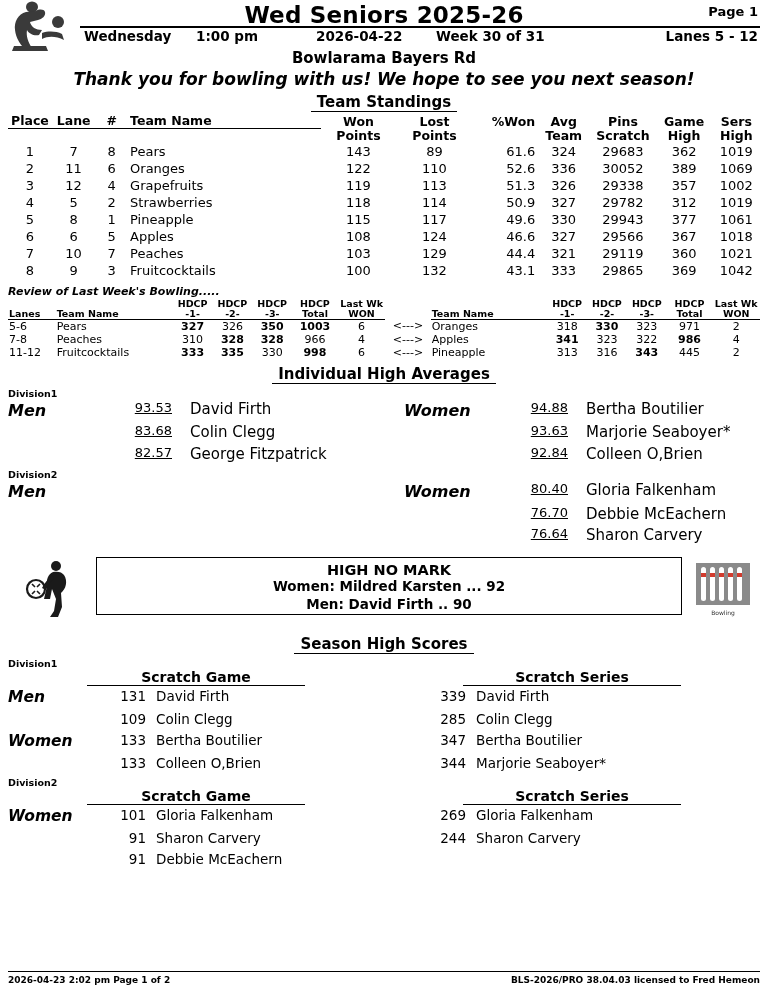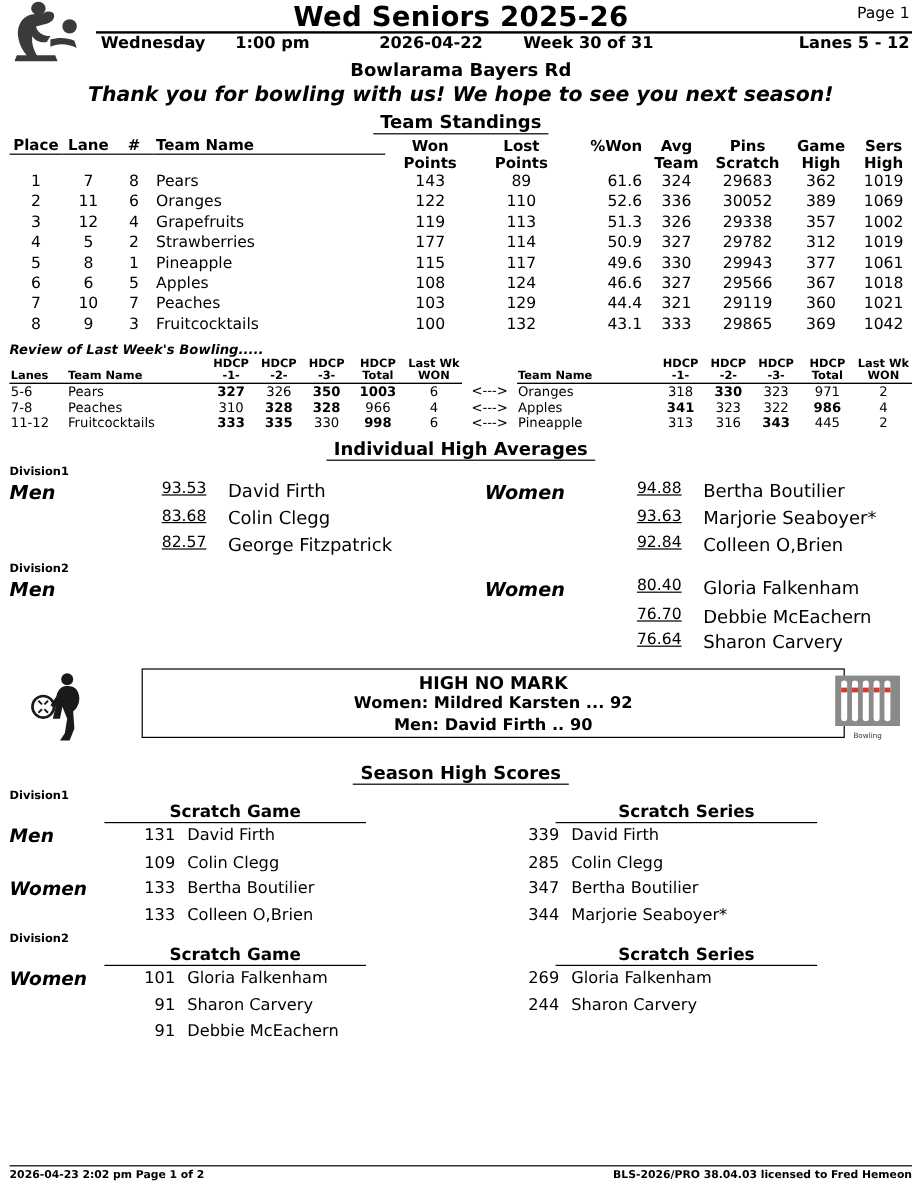--- a/index.html
+++ b/index.html
@@ -21,21 +21,21 @@
   .hdr { position: relative; height: 46px; }
   .hdr-title {
     position: absolute; left: 0; right: 0; top: 2px;
     text-align: center;
     font-family: "DejaVu Sans", sans-serif;
     font-weight: bold; font-size: 23px;
     letter-spacing: .2px;
   }
   .hdr-page {
     position: absolute; right: 2px; top: 4px;
-    font-weight: normal; font-size: 13px;
+    font-weight: bold; font-size: 13px;
   }
   .bowler-icon { position: absolute; left: 4px; top: 0px; width: 62px; height: 52px; }
   .hdr-rule { position: absolute; left: 72px; right: 0; top: 26px; border-top: 2px solid #000; }
   .hdr-row2 {
     position: absolute; left: 76px; right: 2px; top: 28px;
     display: flex; align-items: baseline;
     font-weight: bold; font-size: 13.5px;
   }
   .hdr-row2 .dow { width: 112px; }
   .hdr-row2 .time { width: 120px; }
@@ -90,21 +90,21 @@
   }
   .avg-score { width: 78px; text-align: right; padding-right: 18px; font-size: 13px; text-decoration: underline; }
   .avg-name { font-size: 15px; }
   .avg-left { width: 396px; display: flex; }
   .avg-right { display: flex; }
 
   
   .hnm-wrap { position: relative; margin-top: 10px; height: 74px; }
   .hnm-box {
     position: absolute; left: 88px; width: 586px; top: 0; height: 58px;
-    border: 1.3px solid #000; box-sizing: border-box; text-align: center; margin-left: 22px;
+    border: 1.3px solid #000; box-sizing: border-box; text-align: center;
   }
   .hnm-title { font-weight: bold; font-size: 14.5px; margin-top: 4px; }
   .hnm-line { font-weight: bold; font-size: 13.5px; line-height: 1.3; }
   .lady-icon { position: absolute; left: 12px; top: 2px; width: 58px; height: 62px; }
   .pins-icon { position: absolute; right: 6px; top: 4px; width: 62px; height: 60px; }
 
   
   .sh-col-title {
     text-align: center; font-weight: bold; font-size: 14px;
     border-bottom: 1.3px solid #000; padding-bottom: 0px;
@@ -240,21 +240,21 @@
           <td class="c">326</td>
           <td class="c">29338</td>
           <td class="c">357</td>
           <td class="c">1002</td>
         </tr>
         <tr>
           <td class="c">4</td>
           <td class="c">5</td>
           <td class="c">2</td>
           <td class="l">Strawberries</td>
-          <td class="c">177</td>
+          <td class="c">118</td>
           <td class="c">114</td>
           <td class="r">50.9</td>
           <td class="c">327</td>
           <td class="c">29782</td>
           <td class="c">312</td>
           <td class="c">1019</td>
         </tr>
         <tr>
           <td class="c">5</td>
           <td class="c">8</td>

